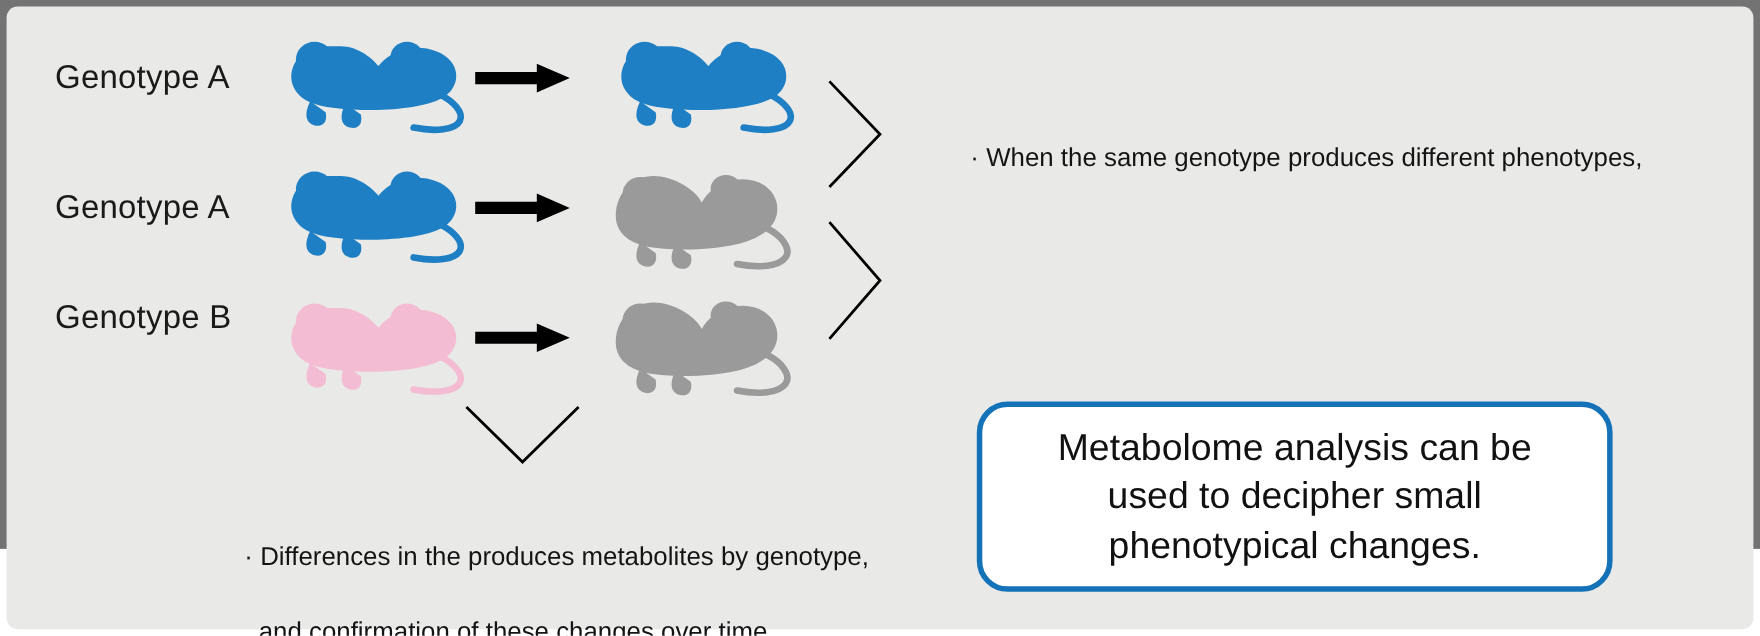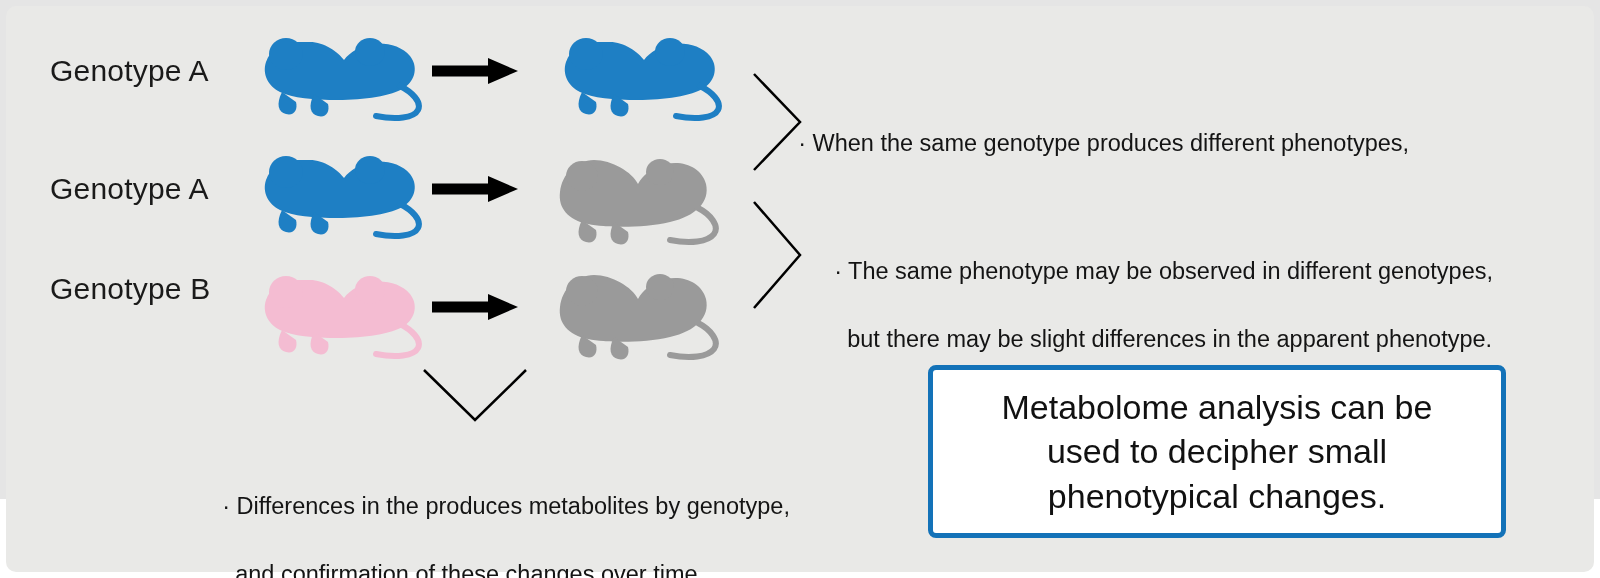--- a/index.html
+++ b/index.html
@@ -10,21 +10,21 @@
   body {
     width: 1600px;
     height: 578px;
     font-family: "Liberation Sans", sans-serif;
     overflow: hidden;
   }
   #canvas {
     position: relative;
     width: 1600px;
     height: 499px;
-    background: #e5e5e5;
+    background: #737373;
   }
   .panel {
     position: absolute;
     left: 6px;
     top: 6px;
     width: 1588px;
     height: 566px;
     background: #e9e9e7;
     border-radius: 10px;
   }
@@ -43,27 +43,27 @@
   }
   .bullet-text {
     position: absolute;
     font-size: 23.5px;
     line-height: 1.45;
     color: #141414;
     white-space: pre;
   }
   .callout {
     position: absolute;
-    left: 928px;
+    left: 888px;
     top: 365px;
     width: 578px;
     height: 173px;
     background: #ffffff;
     border: 5px solid #1372b8;
-    border-radius: 8px;
+    border-radius: 28px;
     box-sizing: border-box;
     display: flex;
     align-items: center;
     justify-content: center;
   }
   .callout-text {
     font-size: 34px;
     line-height: 1.3;
     color: #111111;
     text-align: center;
@@ -196,28 +196,24 @@
       <path d="M2,2 L48,55 L2,108" fill="none" stroke="#000000" stroke-width="2.5"></path>
     </svg>
   </div>
 
   <div class="brace" style="left:422px; top:368px;">
     <svg width="106" height="56" viewBox="0 0 106 56" aria-hidden="true">
       <path d="M2,2 L53,52 L104,2" fill="none" stroke="#000000" stroke-width="2.5"></path>
     </svg>
   </div>
 
-  <div class="bullet-text" style="left:772px; top:92px;">
+  <div class="bullet-text" style="left:856px; top:92px;">
     <span>· When the same genotype produces different phenotypes,</span><br>
   </div>
 
-  <div class="bullet-text" style="left:808px; top:220px;">
-    <span>· The same phenotype may be observed in different genotypes,</span><br>
-    <span>  but there may be slight differences in the apparent phenotype.</span>
-  </div>
 
   <div class="bullet-text" style="left:196px; top:455px;">
     <span>· Differences in the produces metabolites by genotype,</span><br>
     <span>  and confirmation of these changes over time.</span>
   </div>
 
   <div class="callout">
     <div class="callout-text">Metabolome analysis can be
 used to decipher small
 phenotypical changes.</div>

